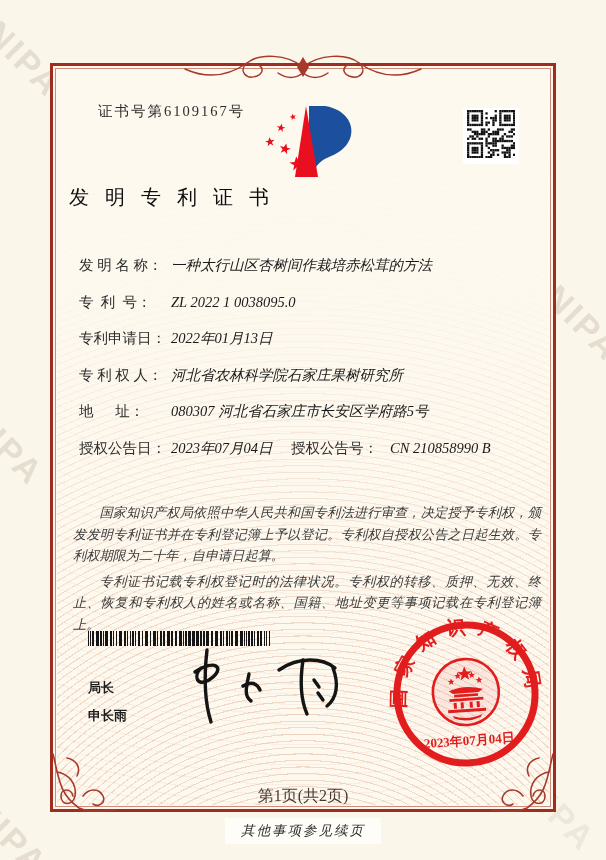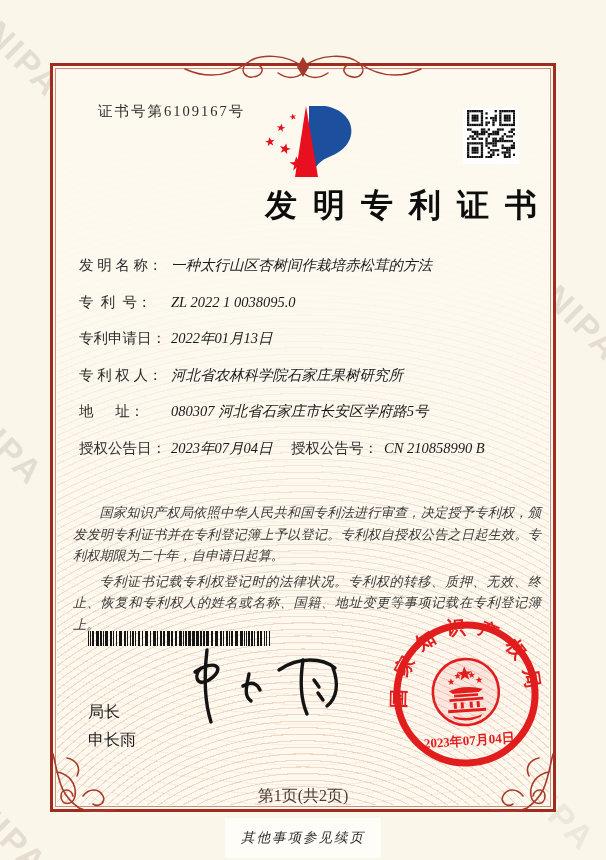--- a/index.html
+++ b/index.html
@@ -40,48 +40,48 @@
       rgba(253,249,239,0.45) 55%,rgba(253,249,239,0.05) 80%);
   }
   .flourish-top{position:absolute;left:50%;top:-17px;transform:translateX(-50%);}
   .flourish-corner{position:absolute;width:70px;height:70px;}
   .flourish-corner.bl{left:-4px;bottom:-5px;}
   .flourish-corner.br{right:-4px;bottom:-5px;transform:scaleX(-1);}
   
   .cert-no{position:absolute;left:35px;top:36px;font-size:14.5px;color:#2c2c2c;letter-spacing:2px;margin-left:10px;}
   .logo{position:absolute;left:50%;top:38px;transform:translateX(-50%);}
   .title{
-    position:absolute;left:0;right:0;top:118px;text-align:right;
-    font-size:32px;font-weight:bold;color:#0d0d0d;
+    position:absolute;left:0;right:0;top:118px;text-align:left;
+    font-size:20px;font-weight:normal;color:#0d0d0d;
     letter-spacing:16px;text-indent:16px;white-space:nowrap;
   }
   .qr-box{position:absolute;left:410px;top:42px;width:56px;height:56px;background:#fff;
     display:flex;align-items:center;justify-content:center;}
   .fields{position:absolute;left:26px;top:189px;width:450px;font-size:14.5px;color:#1f1f1f;}
   .frow{display:flex;margin-bottom:16.5px;line-height:20px;position:relative;}
   .flabel{display:inline-block;width:92px;flex:0 0 92px;color:#2b2b2b;white-space:pre;}
   .fvalue{color:#1a1a1a;font-style:italic;}
   .pair2{position:absolute;left:212px;top:0;display:flex;}
-  .pair2 .flabel{width:auto;flex:0 0 auto;margin-right:6px;}
+  .pair2 .flabel{width:auto;flex:0 0 auto;margin-right:12px;}
   .paras{
     position:absolute;left:20px;top:436px;width:468px;
     font-size:13.2px;line-height:21.5px;color:#3a3a3a;
     font-style:italic;text-align:justify;
   }
   .paras p{margin:0 0 4px 0;text-indent:2em;}
   .barcode{position:absolute;left:35px;top:565px;width:184px;height:15px;}
   .signer{position:absolute;left:35px;top:608px;font-family:"Liberation Sans","DejaVu Sans",sans-serif;
-    font-size:16px;font-weight:normal;color:#1c1c1c;line-height:28px;margin-top:24px;}
+    font-size:13px;font-weight:bold;color:#1c1c1c;line-height:28px;}
   .signature{position:absolute;left:128px;top:572px;}
   .seal{position:absolute;left:334px;top:549px;transform:rotate(-4deg);}
   .page-num{position:absolute;left:0;right:0;top:720px;text-align:center;
     font-size:16px;color:#4a3a33;}
   .continuation{
     position:absolute;left:50%;top:818px;transform:translateX(-50%);
-    background:#fffdf8;padding:11px 16px;font-size:13.5px;font-style:italic;
+    background:#fffdf8;padding:4px 16px;font-size:13.5px;font-style:italic;
     color:#2e2e2e;letter-spacing:2px;white-space:nowrap;
   }
 </style>
 </head>
 <body>
 
 <div class="wm" style="left:-14px;top:-6px;">CNIPA</div>
 <div class="wm" style="left:142px;top:92px;">CNIPA</div>
 <div class="wm" style="left:545px;top:258px;">CNIPA</div>
 <div class="wm" style="left:-32px;top:382px;">CNIPA</div>

